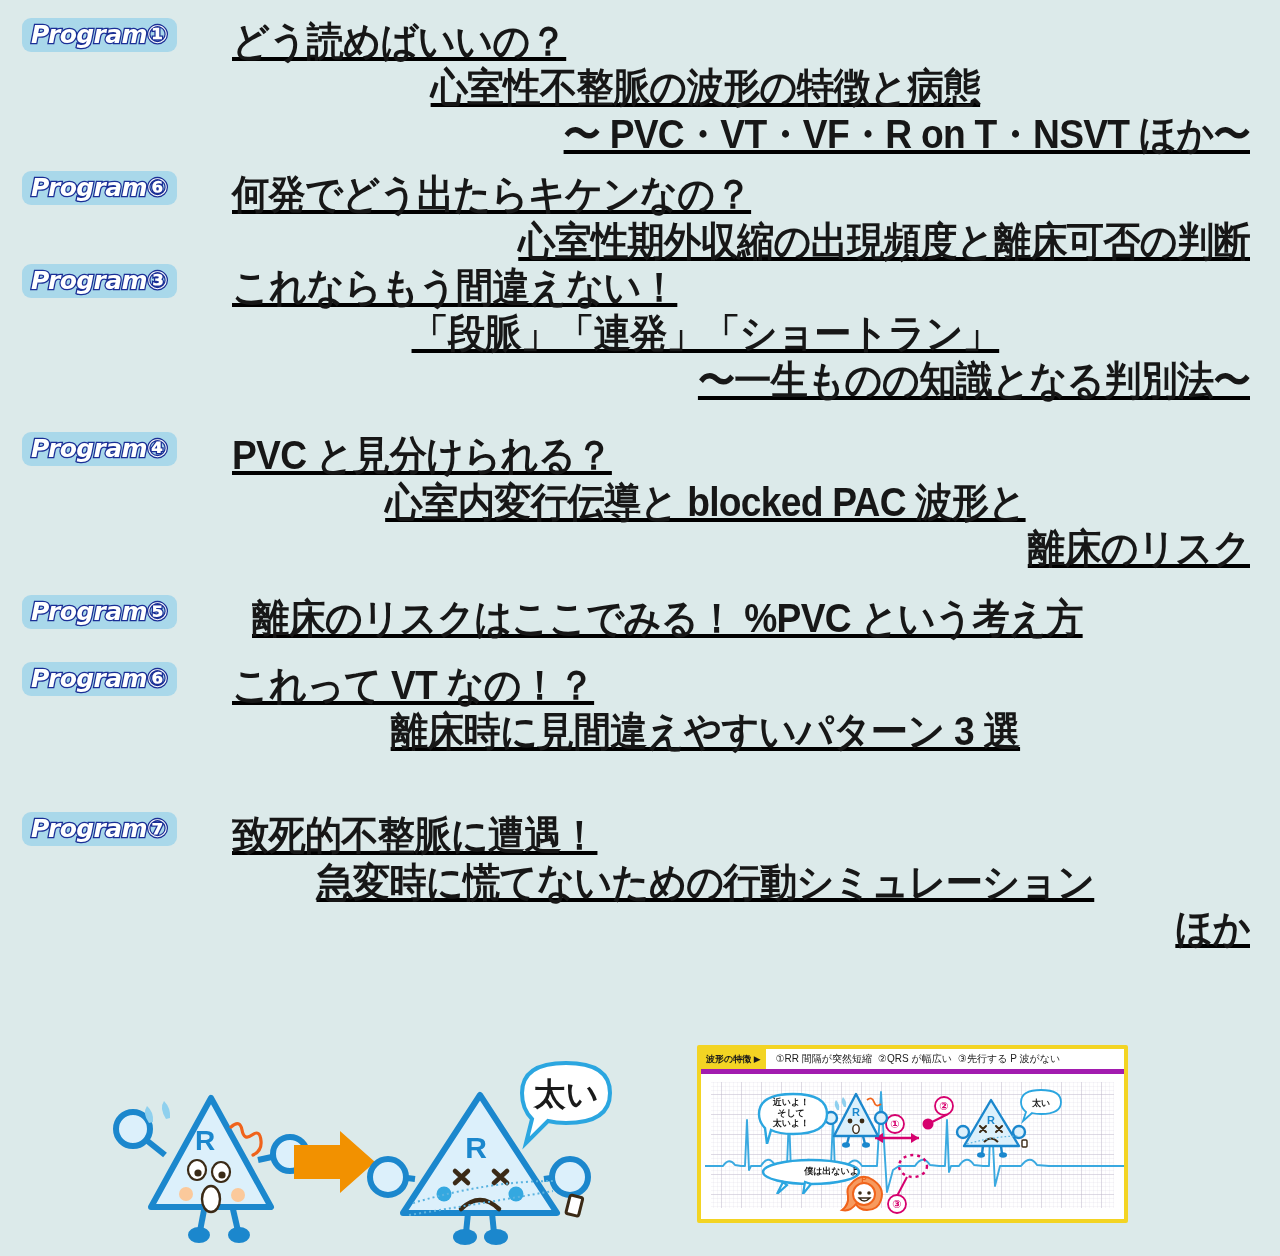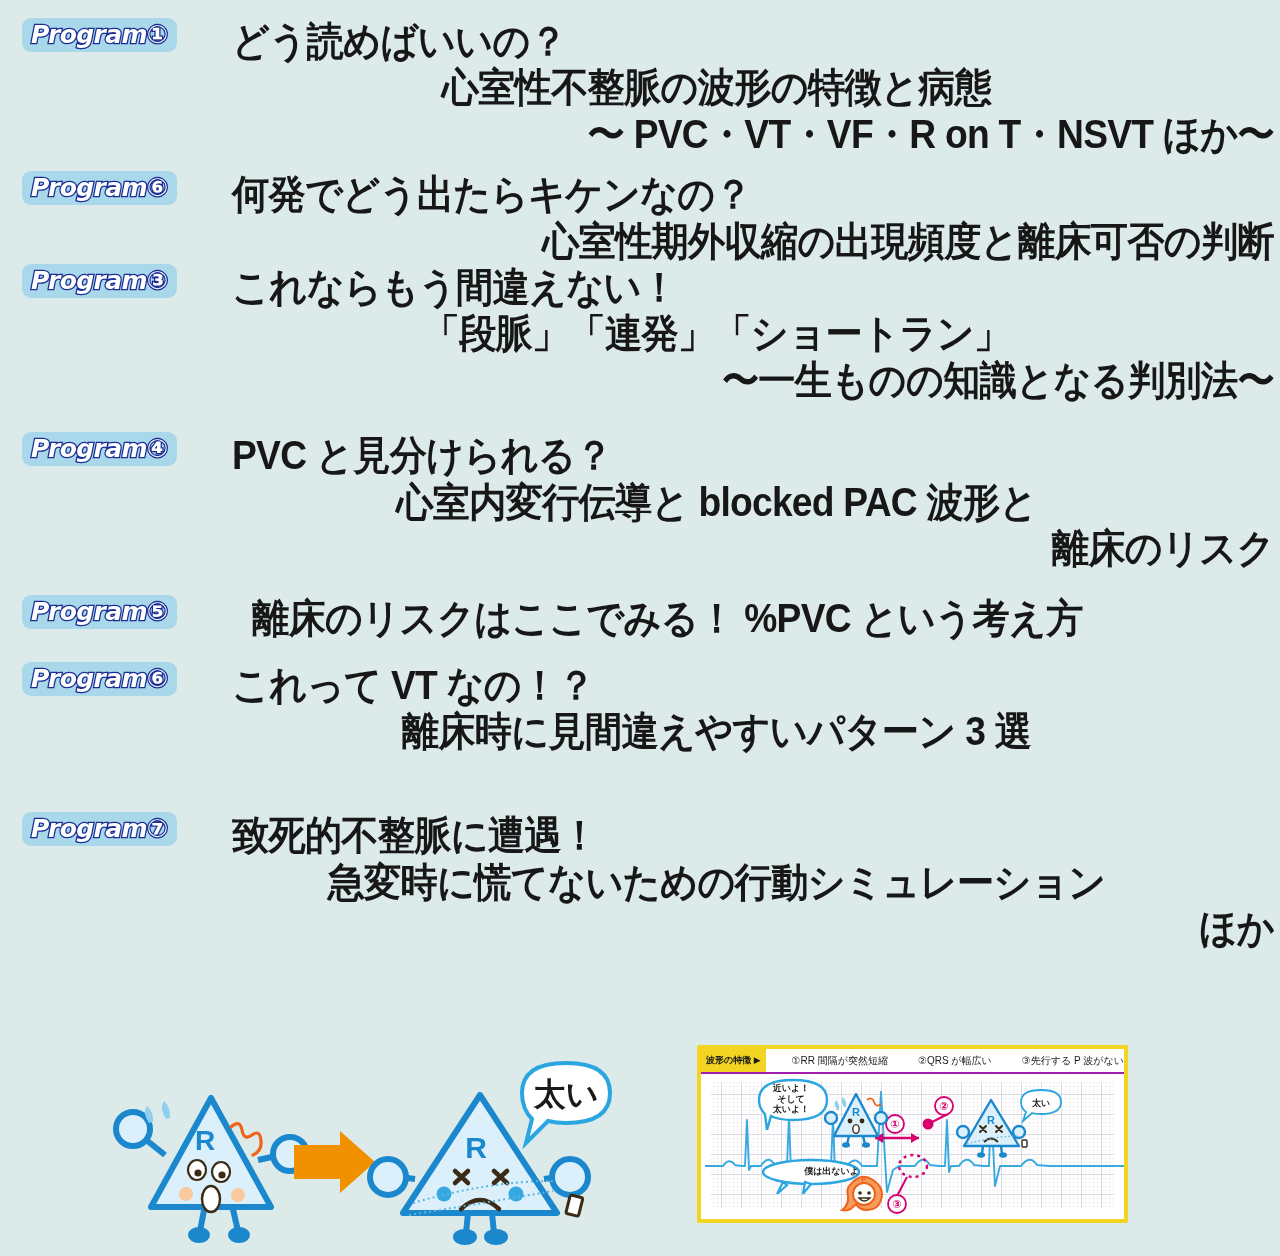--- a/index.html
+++ b/index.html
@@ -5,21 +5,21 @@
   html,body{margin:0;padding:0;}
   body{
     width:1280px;height:1256px;
     background:#dceaea;
     font-family:"Liberation Sans","DejaVu Sans",sans-serif;
     overflow:hidden;position:relative;
   }
 
   
   .program-list{position:absolute;left:0;top:0;width:1280px;}
-  .program-row{display:flex;align-items:flex-start;}
+  .program-row{display:flex;align-items:flex-start;text-decoration:underline;}
 
   .badge-cell{width:232px;flex:0 0 232px;padding-left:22px;box-sizing:border-box;}
 
   .badge{
     display:inline-block;
     background:#a9d8ea;
     border-radius:9px;
     padding:4px 9px 5px 9px;
     line-height:1;
   }
@@ -29,21 +29,21 @@
     font-weight:bold;
     font-style:italic;
     font-size:25px;
     letter-spacing:-0.6px;
     color:#ffffff;
     -webkit-text-stroke:2.6px #1b2f96;
     paint-order:stroke fill;
     white-space:nowrap;
   }
 
-  .lines-cell{flex:1 1 auto;padding-right:6px;}
+  .lines-cell{flex:1 1 auto;padding-right:30px;}
   .pline{
     color:#171717;
     font-weight:bold;
     font-size:40px;
     line-height:1.16;
     letter-spacing:-0.8px;
     white-space:nowrap;
     transform:scaleX(0.93);
     transform-origin:left center;
   }
@@ -54,29 +54,29 @@
   .art{position:absolute;left:0;top:1035px;width:1280px;height:221px;}
 
   
   .ecg-panel{
     position:absolute;left:697px;top:1045px;width:431px;height:178px;
     background:#ffffff;border:4px solid #f3d423;box-sizing:border-box;
     border-radius:2px;overflow:hidden;
   }
   .ecg-head{
     height:25px;display:flex;align-items:stretch;
-    border-bottom:2px solid #a21caf;box-sizing:border-box;
+    border-bottom:5px solid #a21caf;box-sizing:border-box;
   }
   .ecg-head-tag{
     background:#f3d423;color:#1a1a1a;font-weight:bold;font-size:9px;
     display:flex;align-items:center;padding:0 5px;white-space:nowrap;
   }
   .ecg-head-items{
-    flex:1;display:flex;align-items:center;gap:30px;
-    padding-left:20px;font-size:10px;color:#1a1a1a;white-space:nowrap;justify-content:flex-end;
+    flex:1;display:flex;align-items:center;gap:6px;
+    padding-left:10px;font-size:10px;color:#1a1a1a;white-space:nowrap;
   }
   .ecg-body{position:relative;height:146px;background:#fff;}
   .bub{
     position:absolute;font-size:9px;font-weight:bold;color:#1a1a1a;
     line-height:1.18;text-align:center;
   }
 </style>
 </head>
 <body>
 
@@ -349,21 +349,21 @@
         <path d="M150,110 q10,-12 22,-4 q12,8 8,20 q-3,10 -14,10 q-8,0 -11,-6 q-6,8 -14,6 q7,-5 6,-14 q-2,-8 3,-12 z" fill="#f79a5e" stroke="#f0631b" stroke-width="2"></path>
         <circle cx="163" cy="120" r="11" fill="#fff" stroke="#f0631b" stroke-width="2"></circle>
         <text x="163" y="108" font-size="8" font-weight="bold" fill="#f0631b" text-anchor="middle">P</text>
         <circle cx="159" cy="119" r="1.8" fill="#3b2a16"></circle>
         <circle cx="168" cy="119" r="1.8" fill="#3b2a16"></circle>
         <path d="M158,124 q5,6 11,0 z" fill="#fff" stroke="#3b2a16" stroke-width="1.4"></path>
       </g>
     </svg>
 
     
-    <div class="bub" style="left:54px;top:4px;width:72px;">
+    <div class="bub" style="left:54px;top:18px;width:72px;">
       <svg width="76" height="52" viewBox="0 0 76 52" style="position:absolute;left:0;top:0;z-index:0;">
         <path d="M4,22 q0,-20 34,-20 q34,0 34,20 q0,20 -34,20 q-14,0 -22,-4 l-4,14 l-2,-16 q-6,-6 -6,-14 z" fill="#fff" stroke="#2ba6e0" stroke-width="2.4"></path>
       </svg>
       <span style="position:relative;z-index:1;display:block;padding-top:5px;">近いよ！<br>そして<br>太いよ！</span>
     </div>
 
     <div class="bub" style="left:58px;top:84px;width:100px;">
       <svg width="104" height="36" viewBox="0 0 104 36" style="position:absolute;left:0;top:0;z-index:0;">
         <ellipse cx="52" cy="14" rx="48" ry="12" fill="#fff" stroke="#2ba6e0" stroke-width="2.4"></ellipse>
         <path d="M24,24 l-6,12 l10,-9 z" fill="#fff" stroke="#2ba6e0" stroke-width="2.2"></path>

